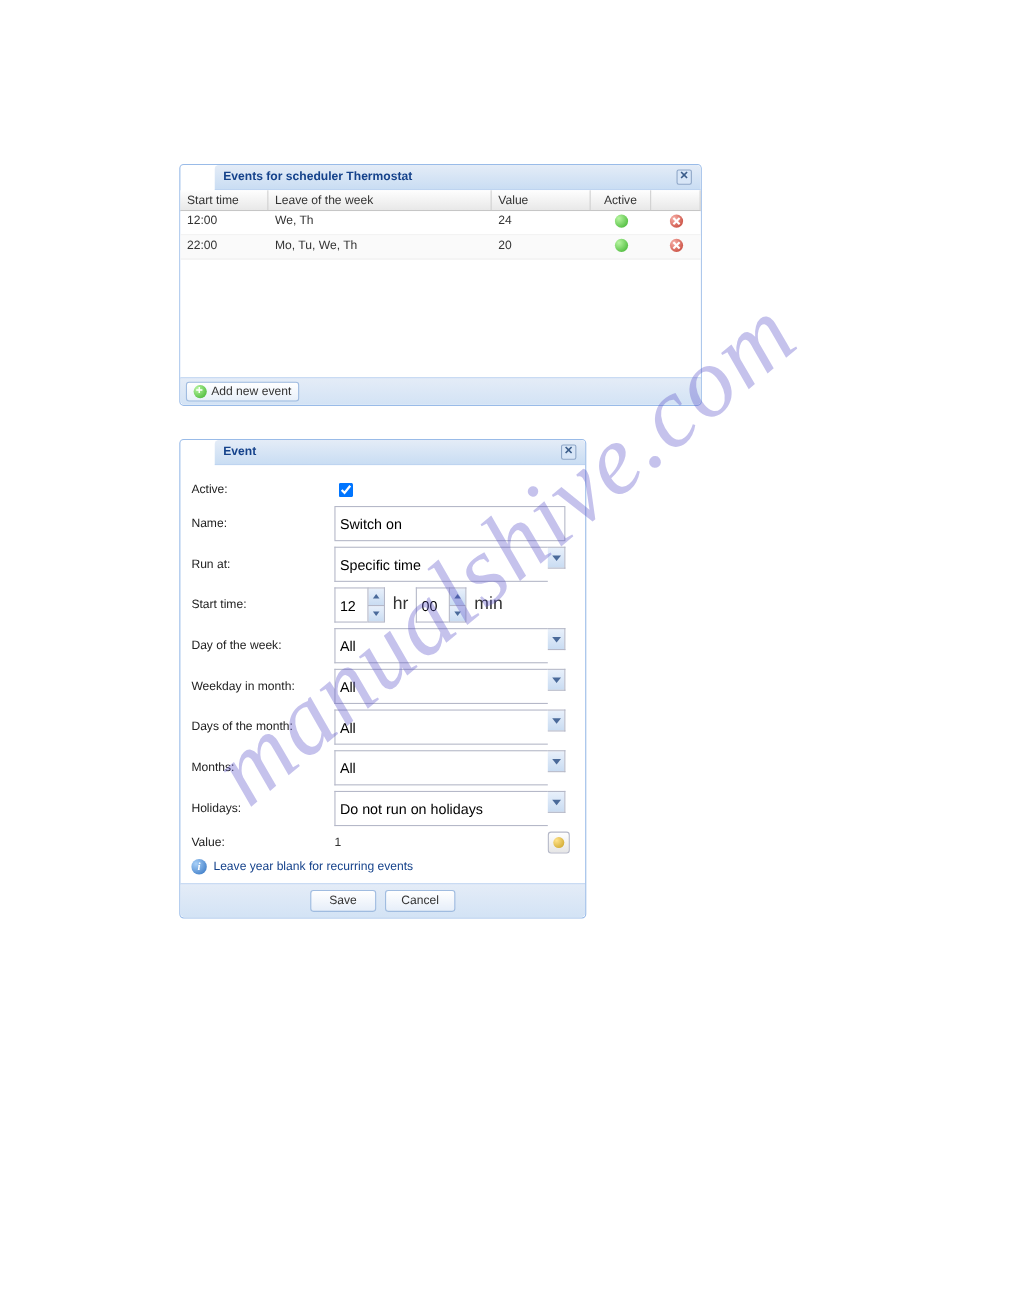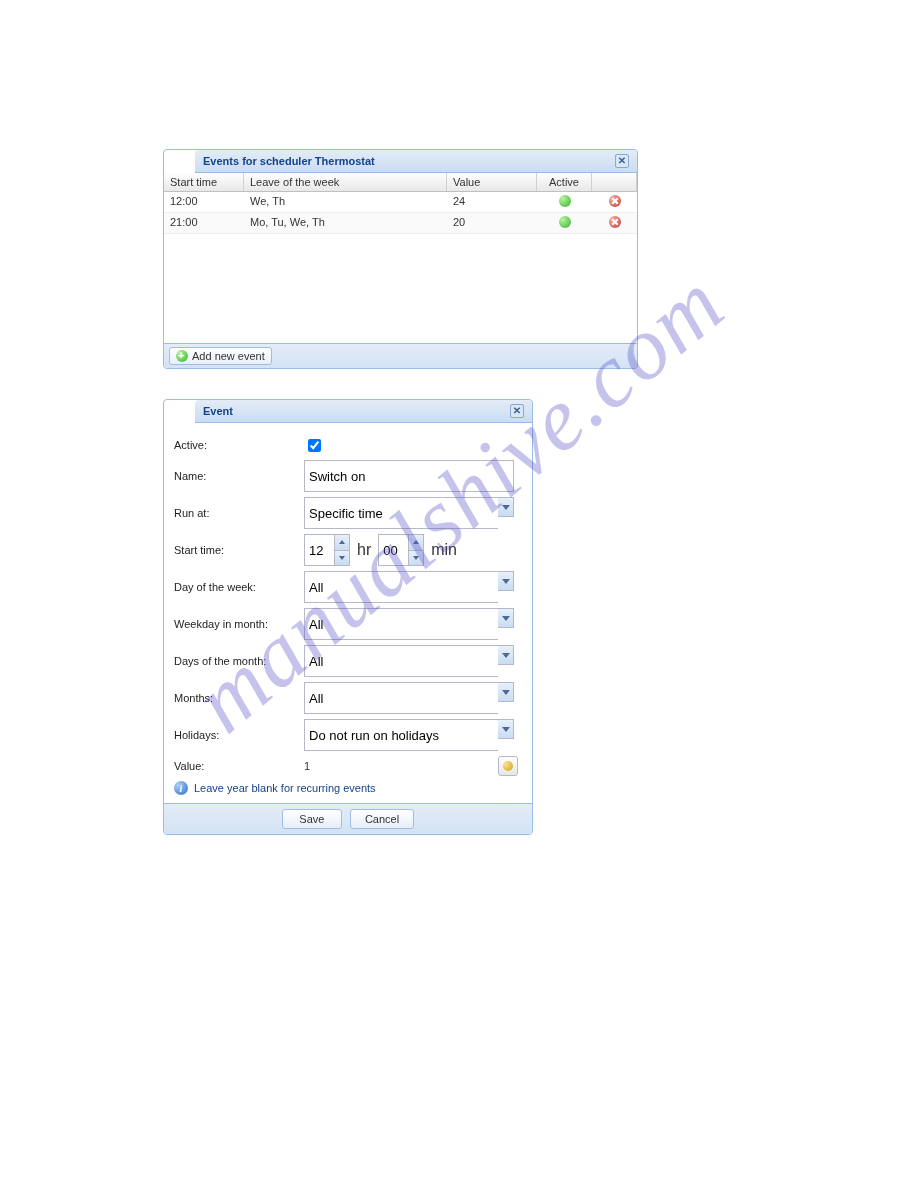--- a/index.html
+++ b/index.html
@@ -171,21 +171,21 @@
   </div>
   <div class="grid-body">
     <div class="grid-row">
       <div class="col-start">12:00</div>
       <div class="col-days">We, Th</div>
       <div class="col-value">24</div>
       <div class="col-active"><span class="icon-green"></span></div>
       <div class="col-del"><span class="icon-red"></span></div>
     </div>
     <div class="grid-row">
-      <div class="col-start">21:00</div>
+      <div class="col-start">22:00</div>
       <div class="col-days">Mo, Tu, We, Th</div>
       <div class="col-value">20</div>
       <div class="col-active"><span class="icon-green"></span></div>
       <div class="col-del"><span class="icon-red"></span></div>
     </div>
   </div>
   <div class="panel-footer">
     <span class="add-btn">
       <span class="icon-plus"></span>
       <span>Add new event</span>

